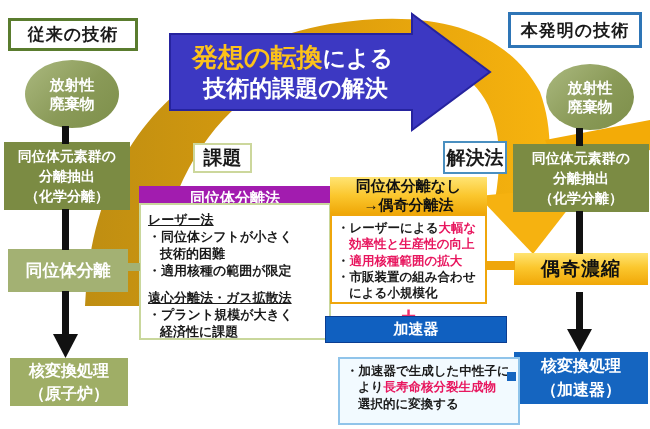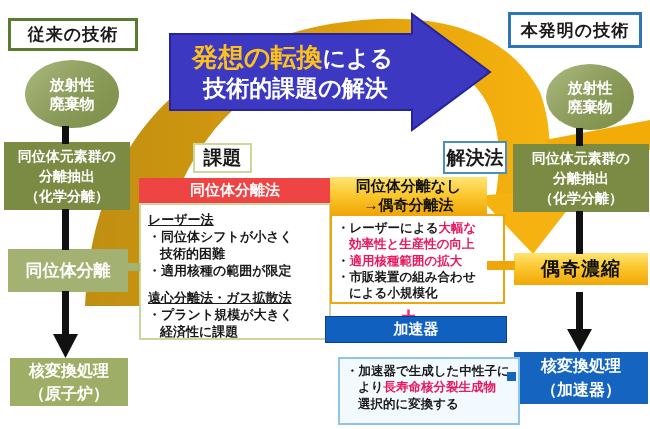--- a/index.html
+++ b/index.html
@@ -33,21 +33,21 @@
   .olitebox{background:#a3b173;color:#fff;font-weight:bold;font-size:17px;}
   .reactorbox{background:#9fae66;color:#fff;font-weight:bold;font-size:16px;line-height:1.45;}
   .goldbox{background:linear-gradient(180deg,#ffe473 0%,#fbc72e 45%,#f0a707 100%);
     color:#111;font-weight:bold;font-size:19px;letter-spacing:1px;}
   .bluebox{background:#1565c0;color:#fff;font-weight:bold;font-size:16px;line-height:1.5;}
 
   
   .minilabel{background:#fff;font-weight:bold;font-size:19px;}
   .minilabel.green{border:2px solid #ccd79c;}
   .minilabel.blue{border:2px solid #4a8fc0;}
-  .issue-header{background:#ef4444;color:#fff;font-weight:bold;font-size:15px;}
+  .issue-header{background:#a21caf;color:#fff;font-weight:bold;font-size:15px;margin-top:8px;}
   .issue-body{background:#fff;border:2px solid #c9d79c;font-size:13px;font-weight:bold;
     line-height:1.32;padding:6px 7px;}
   .sol-header{background:linear-gradient(180deg,#ffe473 0%,#fbc72e 50%,#efa707 100%);
     color:#111;font-weight:bold;font-size:15px;line-height:1.25;}
   .sol-body{background:#fff;border:2px solid #efa60b;font-size:12.5px;font-weight:bold;
     line-height:1.3;padding:4px 5px;}
   .acc-header{background:#1060c0;color:#fff;font-weight:bold;font-size:15px;border:1px solid #0b3d91;}
   .acc-body{background:#f2faff;border:2px solid #90c4ea;font-size:12.5px;font-weight:bold;
     line-height:1.3;padding:4px 6px;margin-left:13px;}
   .u{text-decoration:underline;}
@@ -143,21 +143,21 @@
     <div class="u gap">遠心分離法・ガス拡散法</div>
     <div>・プラント規模が大きく</div>
     <div class="ind">経済性に課題</div>
   </div>
 
   <div class="abs z2 ctr minilabel blue" style="left:443px;top:141px;width:64px;height:33px;">解決法</div>
   <div class="abs z2 ctr sol-header" style="left:330px;top:177px;width:157px;height:37px;">
     <div>同位体分離なし</div>
     <div>→偶奇分離法</div>
   </div>
-  <div class="abs z2 sol-body" style="left:330px;top:214px;width:175px;height:90px;">
+  <div class="abs z2 sol-body" style="left:330px;top:214px;width:157px;height:90px;">
     <div><span>・レーザーによる</span><span class="red">大幅な</span></div>
     <div class="ind red">効率性と生産性の向上</div>
     <div><span>・</span><span class="red">適用核種範囲の拡大</span></div>
     <div>・市販装置の組み合わせ</div>
     <div class="ind">による小規模化</div>
   </div>
   <div class="abs z2 ctr plus" style="left:330px;top:302px;width:157px;height:26px;">＋</div>
 
   <div class="abs z2 ctr acc-header" style="left:325px;top:316px;width:182px;height:27px;">加速器</div>
   <div class="abs z2 acc-body" style="left:325px;top:357px;width:182px;height:68px;">

